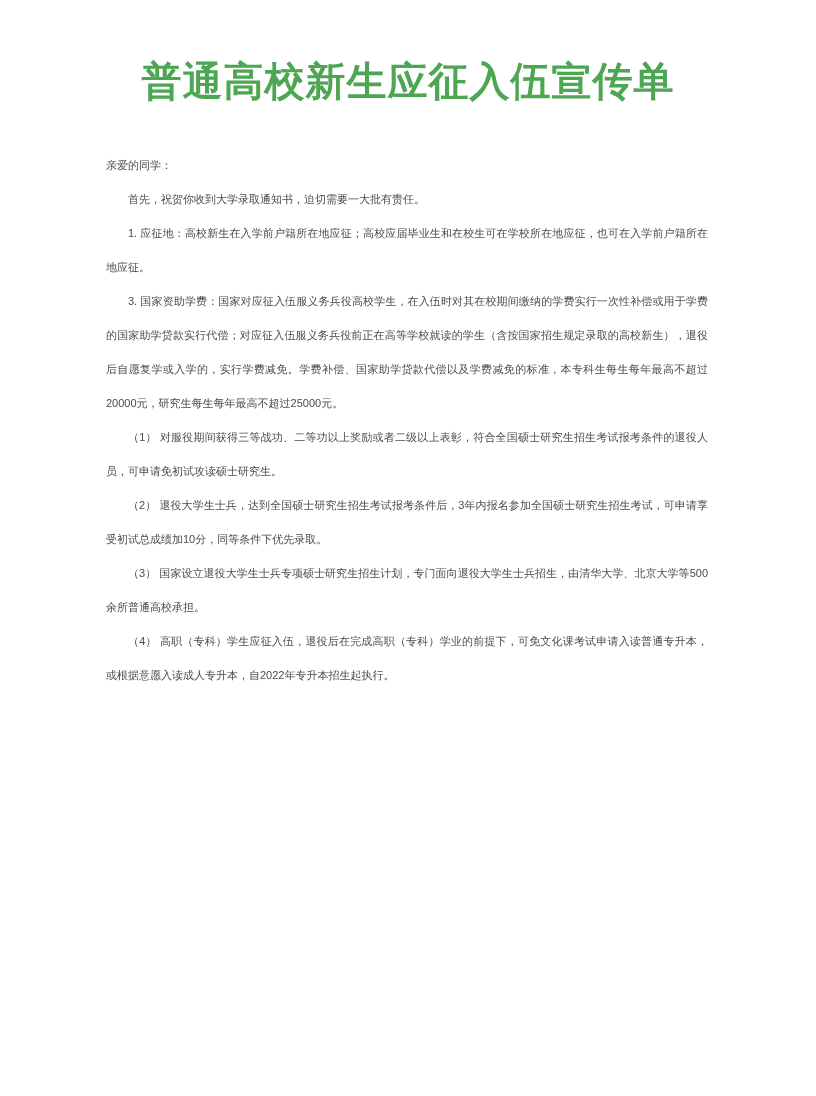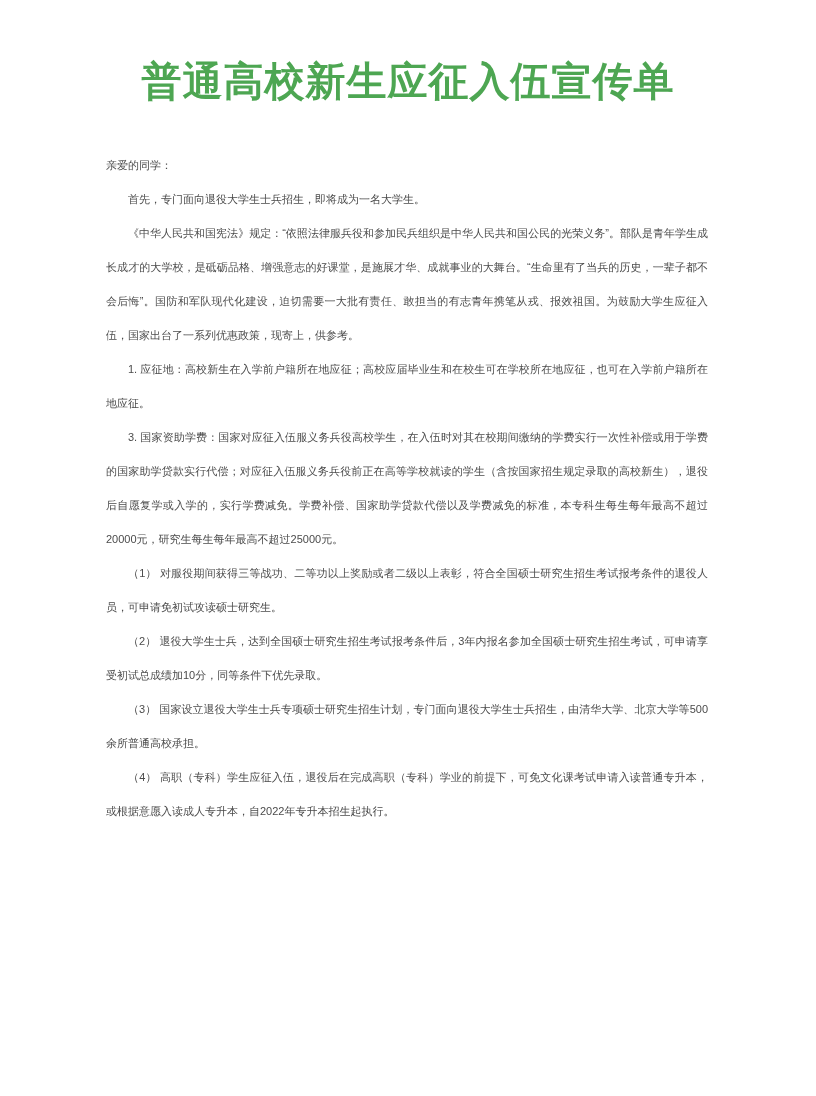--- a/index.html
+++ b/index.html
@@ -47,23 +47,22 @@
 <body>
 
 <div class="page">
   <h1 class="doc-title">普通高校新生应征入伍宣传单</h1>
 
   <div class="doc-body">
     <p class="salutation">亲爱的同学：</p>
 
     <div>
 
-        <p>首先，专门面向退役大学生士兵招生，即将成为一名大学生。</p>
+        <p>首先，祝贺你收到大学录取通知书，迫切需要一大批有责任。</p>
 
-        <p>《中华人民共和国宪法》规定：“依照法律服兵役和参加民兵组织是中华人民共和国公民的光荣义务”。部队是青年学生成长成才的大学校，是砥砺品格、增强意志的好课堂，是施展才华、成就事业的大舞台。“生命里有了当兵的历史，一辈子都不会后悔”。国防和军队现代化建设，迫切需要一大批有责任、敢担当的有志青年携笔从戎、报效祖国。为鼓励大学生应征入伍，国家出台了一系列优惠政策，现寄上，供参考。</p>
 
         <p>1. 应征地：高校新生在入学前户籍所在地应征；高校应届毕业生和在校生可在学校所在地应征，也可在入学前户籍所在地应征。</p>
 
 
         <p>3. 国家资助学费：国家对应征入伍服义务兵役高校学生，在入伍时对其在校期间缴纳的学费实行一次性补偿或用于学费的国家助学贷款实行代偿；对应征入伍服义务兵役前正在高等学校就读的学生（含按国家招生规定录取的高校新生），退役后自愿复学或入学的，实行学费减免。学费补偿、国家助学贷款代偿以及学费减免的标准，本专科生每生每年最高不超过20000元，研究生每生每年最高不超过25000元。</p>
 
 
         <p>（1） 对服役期间获得三等战功、二等功以上奖励或者二级以上表彰，符合全国硕士研究生招生考试报考条件的退役人员，可申请免初试攻读硕士研究生。</p>
 
         <p>（2） 退役大学生士兵，达到全国硕士研究生招生考试报考条件后，3年内报名参加全国硕士研究生招生考试，可申请享受初试总成绩加10分，同等条件下优先录取。</p>

